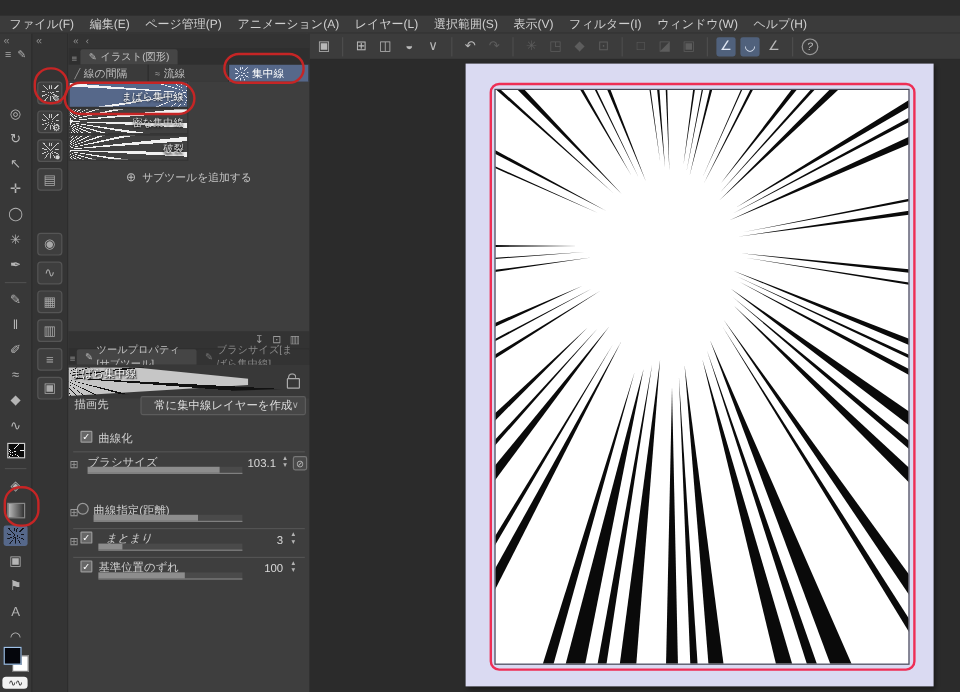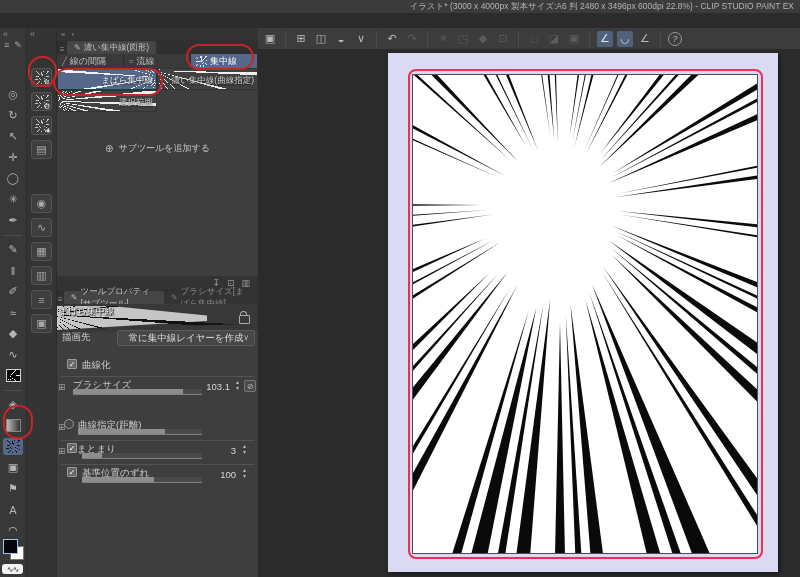--- a/index.html
+++ b/index.html
@@ -110,24 +110,33 @@
   .canvas svg{position:absolute;left:0;top:0;width:100%;height:100%;}
   .red-frame{left:408px;top:69px;width:355px;height:490px;border:2px solid #ee2e55;border-radius:8px;box-sizing:border-box;}
   
   .ann{border:2.5px solid #c62525;border-radius:14px;box-sizing:border-box;pointer-events:none;z-index:50;}
 </style>
 </head>
 <body>
 
 <div id="app">
 
-  <div class="abs titlebar">
-    <span>イラスト* (3000 x 4000px 製本サイズ:A6 判 2480 x 3496px 600dpi 22.8%)  - CLIP STUDIO PAINT EX</span>
-  </div>
-
+
+  <div class="abs menubar" id="menubar">
+      <span>ファイル(F)</span>
+      <span>編集(E)</span>
+      <span>ページ管理(P)</span>
+      <span>アニメーション(A)</span>
+      <span>レイヤー(L)</span>
+      <span>選択範囲(S)</span>
+      <span>表示(V)</span>
+      <span>フィルター(I)</span>
+      <span>ウィンドウ(W)</span>
+      <span>ヘルプ(H)</span>
+    </div>
 
   <div class="abs toolbar" id="toolbar">
       <div class="tb-group">
         <span class="tb-ic">▣</span>
       </div>
       <div class="tb-group">
         <span class="tb-ic">⊞</span>
         <span class="tb-ic">◫</span>
         <span class="tb-ic">◒</span>
         <span class="tb-ic">∨</span>
@@ -230,21 +239,21 @@
 
     <div class="sec-sub">
       <div class="strip">
         <span>«</span>
         <span>‹</span>
       </div>
       <div class="tabbar" style="top:12px;">
         <span class="menu-sq">≡</span>
         <div class="ptab">
           <span class="pen">✎</span>
-          <span>濃い集中線(図形)</span>
+          <span>イラスト(図形)</span>
         </div>
       </div>
       <div class="grp-tabs">
         <div class="gtab">
           <span class="gi">╱</span>
           <span>線の間隔</span>
         </div>
         <div class="gtab">
           <span class="gi">≈</span>
           <span>流線</span>
@@ -253,27 +262,27 @@
           <span class="mini-burst"></span>
           <span>集中線</span>
         </div>
       </div>
 
       <div class="sub-grid">
         <div class="cell sel" style="left:0;top:0;width:100px;">
           <div class="thumb" style="--bx:103%;--by:42%;"></div>
           <span class="lbl">まばら集中線</span>
         </div>
-        <div class="cell" style="left:100px;top:0;width:101px;">
-          <div class="thumb" style="--bx:-4%;--by:8%;"></div>
-          <span class="lbl">濃い集中線(曲線指定)</span>
-        </div>
         <div class="cell" style="left:0;top:22px;width:100px;">
           <div class="thumb dense" style="--bx:-6%;--by:50%;"></div>
-          <span class="lbl">選択範囲</span>
+          <span class="lbl">密な集中線</span>
+        </div>
+        <div class="cell" style="left:0;top:44px;width:100px;">
+          <div class="thumb dense" style="--bx:-8%;--by:60%;"></div>
+          <span class="lbl">破裂</span>
         </div>
       </div>
 
       <div class="add-row">
         <span class="plus">⊕</span>
         <span>サブツールを追加する</span>
       </div>
 
       <div class="sub-foot" id="subfoot">
           <span>↧</span>
@@ -339,21 +348,21 @@
         <div class="sl" style="left:21px;">
             <i style="width: 70%;"></i>
           </div>
       </div>
 
       <div class="sep" style="top:150px;"></div>
 
       <div class="row" style="top:152px;">
         <span class="expander">⊞</span>
         <span class="chk" style="left:10px;top:1px;">✓</span>
-        <span class="rl" style="left:20px;">まとまり</span>
+        <span class="rl" style="left:31px;font-style:italic;">まとまり</span>
         <div class="sl" style="left:25px;">
             <i style="width: 17%;"></i>
           </div>
         <span class="val" style="right:22px;">3</span>
         <span class="spin" style="right:12px;">
             <span>▴</span>
             <span>▾</span>
           </span>
       </div>
 

